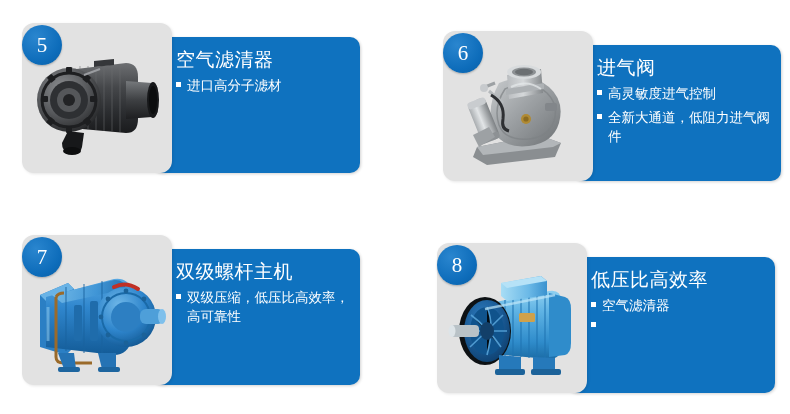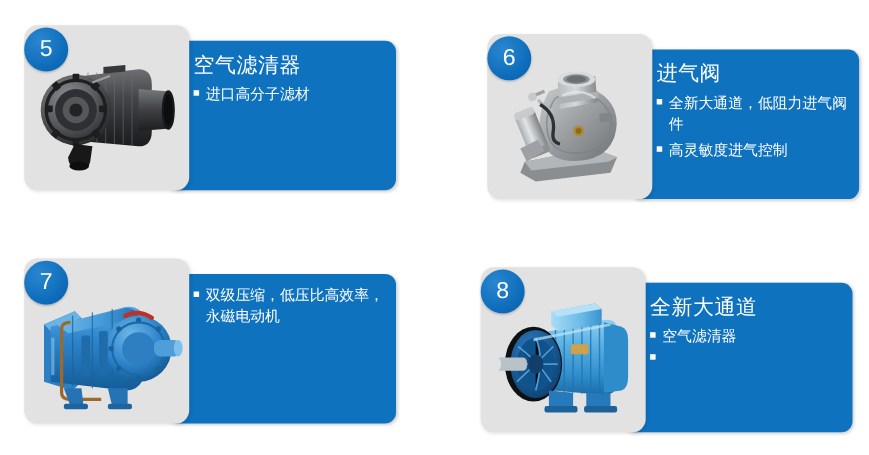--- a/index.html
+++ b/index.html
@@ -10,20 +10,21 @@
   body {
     width: 790px;
     height: 414px;
     font-family: "Liberation Sans", "DejaVu Sans", sans-serif;
     overflow: hidden;
   }
   .board {
     position: relative;
     width: 790px;
     height: 414px;
+    font-family: Liberation Serif, serif;
   }
   .card {
     position: absolute;
     width: 345px;
     height: 150px;
   }
   .card.c5 { left: 15px;  top: 23px; }
   .card.c6 { left: 436px; top: 31px; }
   .card.c7 { left: 15px;  top: 235px; }
   .card.c8 { left: 430px; top: 243px; }
@@ -194,22 +195,22 @@
     </div>
 
     <div class="badge">5</div>
   </div>
 
   <div class="card c6">
     <div class="text-panel">
       <div class="text-inner">
         <div class="card-title">进气阀</div>
         <ul class="bullets">
+          <li><span class="bullet-mark"></span><span>高灵敏度进气控制</span></li>
           <li><span class="bullet-mark"></span><span>全新大通道，低阻力进气阀件</span></li>
-          <li><span class="bullet-mark"></span><span>高灵敏度进气控制</span></li>
         </ul>
       </div>
     </div>
 
     <div class="photo-panel">
       <svg class="art" viewBox="0 0 150 150">
         <defs>
           <linearGradient id="ivBody" x1="0" y1="0" x2="1" y2="1">
             <stop offset="0%" stop-color="#c8cbcd"></stop>
             <stop offset="45%" stop-color="#9ea2a5"></stop>
@@ -262,22 +263,23 @@
         <path d="M68 56 Q84 48 98 58" stroke="#e6e9eb" stroke-width="2" fill="none" opacity="0.7"></path>
       </svg>
     </div>
 
     <div class="badge">6</div>
   </div>
 
   <div class="card c7">
     <div class="text-panel">
       <div class="text-inner">
+        <div class="card-title">双级螺杆主机</div>
         <ul class="bullets">
-          <li><span class="bullet-mark"></span><span>双级压缩，低压比高效率，永磁电动机</span></li>
+          <li><span class="bullet-mark"></span><span>双级压缩，低压比高效率，高可靠性</span></li>
         </ul>
       </div>
     </div>
 
     <div class="photo-panel">
       <svg class="art" viewBox="0 0 150 150">
         <defs>
           <linearGradient id="scBody" x1="0" y1="0" x2="0" y2="1">
             <stop offset="0%" stop-color="#58a8e2"></stop>
             <stop offset="38%" stop-color="#2f86cd"></stop>
@@ -342,21 +344,21 @@
         <path d="M26 72 L26 106" stroke="#85c4ec" stroke-width="3" opacity="0.6"></path>
       </svg>
     </div>
 
     <div class="badge">7</div>
   </div>
 
   <div class="card c8">
     <div class="text-panel">
       <div class="text-inner">
-        <div class="card-title">全新大通道</div>
+        <div class="card-title">低压比高效率</div>
         <ul class="bullets tight">
           <li><span class="bullet-mark"></span><span>空气滤清器</span></li>
           <li><span class="bullet-mark"></span></li>
         </ul>
       </div>
     </div>
 
     <div class="photo-panel">
       <svg class="art" viewBox="0 0 150 150">
         <defs>

